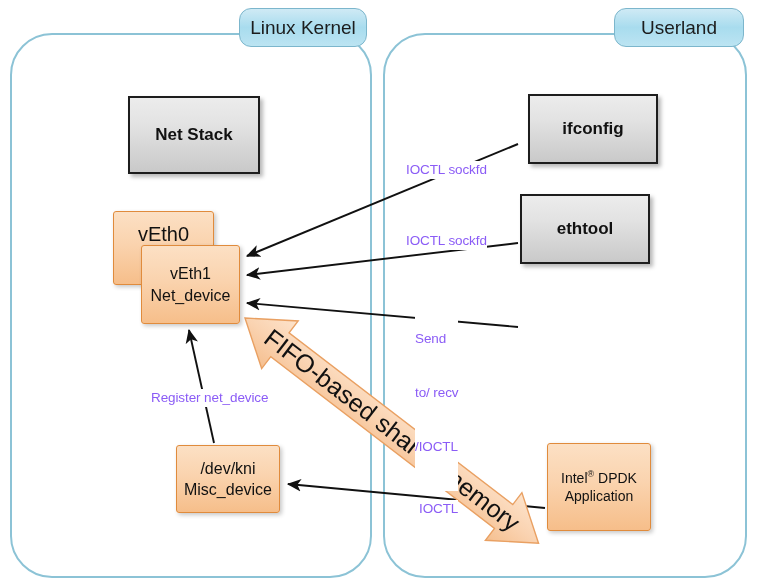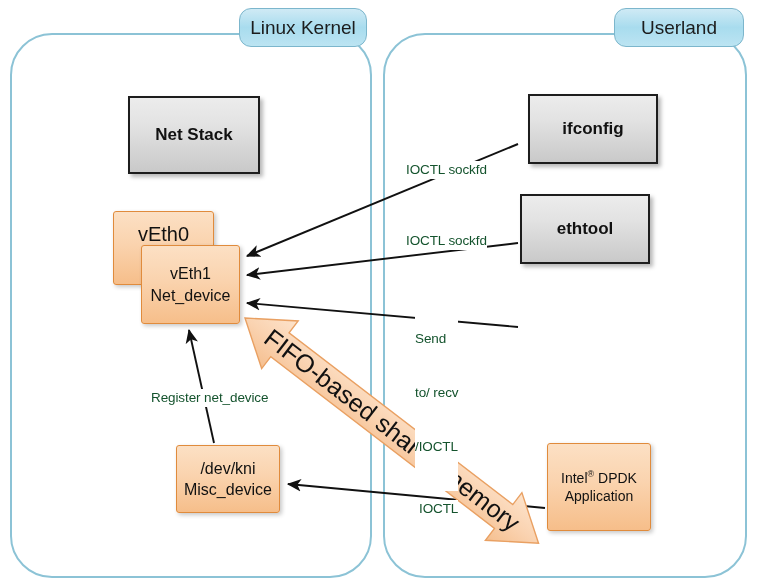--- a/index.html
+++ b/index.html
@@ -41,21 +41,21 @@
         box-shadow:2px 2px 4px rgba(0,0,0,.22);
         display:flex;flex-direction:column;align-items:center;justify-content:center;
         font-size:16px;line-height:1.34;color:#111;text-align:center;}
   #box-veth0{left:113px;top:211px;width:101px;height:74px;font-size:20px;
              justify-content:flex-start;padding-top:9px;}
   #box-veth1{left:141px;top:245px;width:99px;height:79px;}
   #box-devkni{left:176px;top:445px;width:104px;height:68px;}
   #box-inteldpdk{left:547px;top:443px;width:104px;height:88px;font-size:14px;}
 
   
-  .clabel{position:absolute;font-size:13.5px;line-height:1.33;color:#14532d;
+  .clabel{position:absolute;font-size:13.5px;line-height:1.33;color:#8b5cf6;
           background:#fff;white-space:pre;letter-spacing:-.1px;}
   #lab-ioctl1{left:406px;top:161px;}
   #lab-ioctl2{left:406px;top:232px;}
   #lab-send{left:415px;top:294px;text-align:left;}
   #lab-reg{left:151px;top:389px;}
   #lab-ioctl3{left:419px;top:500px;}
 
   
   svg.lay{position:absolute;left:0;top:0;width:757px;height:582px;overflow:visible;}
   #lines{z-index:3;}

